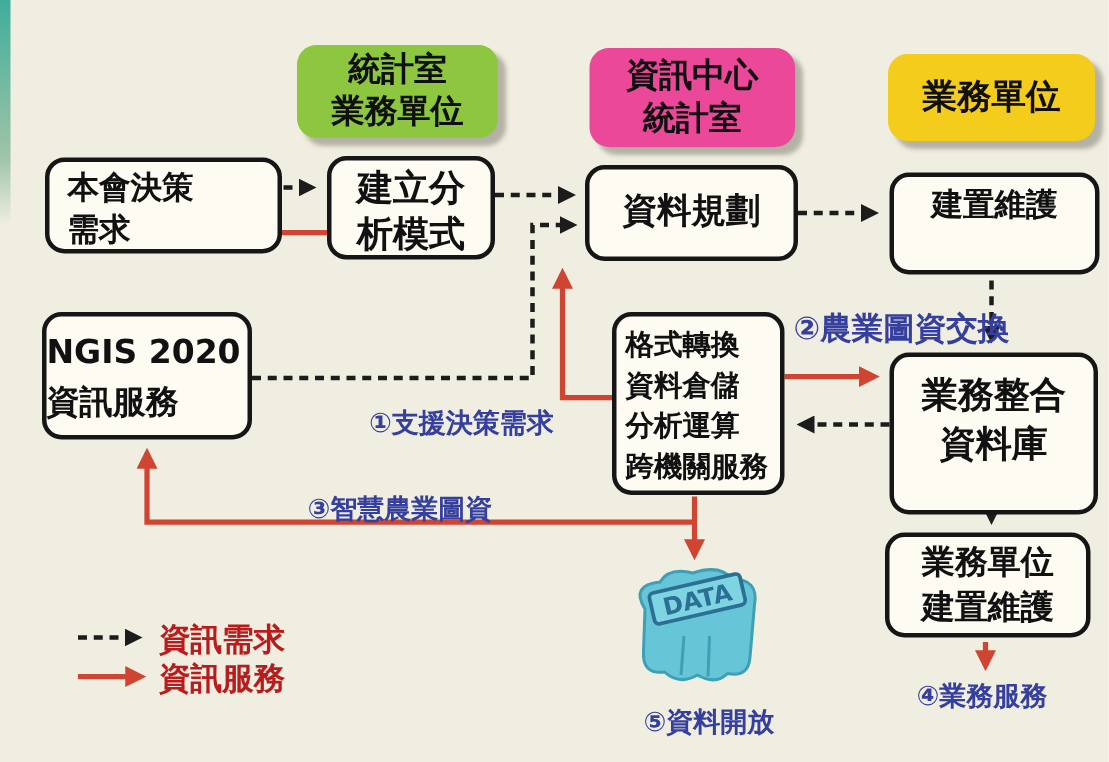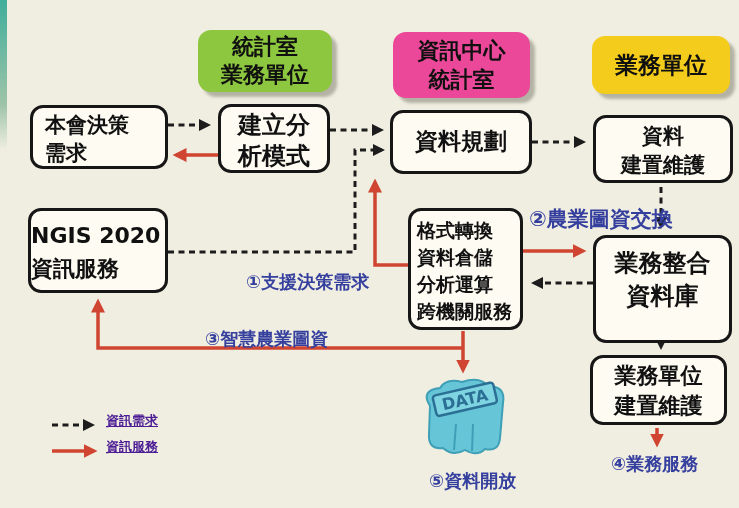--- a/index.html
+++ b/index.html
@@ -9,21 +9,21 @@
     background:linear-gradient(#3fae9b,#9fc4a8 70%,rgba(159,196,168,0));z-index:0;}
   .hdr{position:absolute;border-radius:13px;text-align:center;font-weight:bold;color:#101010;
     box-shadow:5px 5px 3px rgba(130,130,115,.55);z-index:2;box-sizing:border-box;}
   .hdr.green{background:#8dc73f;}
   .hdr.yellow{background:#ec4899;}
   .hdr.gold{background:#f4cc1c;}
   .node{position:absolute;background:#fdfbf2;border:3px solid #161616;border-radius:13px;
     font-weight:bold;color:#111;z-index:2;box-sizing:border-box;}
   .node.center{text-align:center;}
   .flabel{position:absolute;color:#353f9e;font-weight:bold;z-index:3;white-space:nowrap;}
-  .leglabel{position:absolute;color:#4c1d95;font-weight:bold;font-size:13px;z-index:3;white-space:nowrap;text-decoration:underline;}
+  .leglabel{position:absolute;color:#b91c1c;font-weight:bold;font-size:21px;z-index:3;white-space:nowrap;}
   svg.overlay{position:absolute;left:0;top:0;z-index:1;}
   .dashedA{stroke:#1c1c1c;stroke-width:3;stroke-dasharray:6 4.5;fill:none;}
   .redA{stroke:#d04532;stroke-width:3.5;fill:none;}
 </style>
 </head>
 <body>
 
 <div class="canvas">
   <div class="edge-strip"></div>
 
@@ -69,33 +69,32 @@
     <div>業務單位</div>
   </div>
   <div class="hdr yellow" style="left:393px;top:32px;width:137px;height:66px;font-size:22px;line-height:29px;padding-top:4px;">
     <div>資訊中心</div>
     <div>統計室</div>
   </div>
   <div class="hdr gold" style="left:592px;top:36px;width:138px;height:58px;font-size:23px;line-height:58px;">
     <div>業務單位</div>
   </div>
 
-  <div class="node" style="left:30px;top:105px;width:138px;height:64px;font-size:21px;line-height:28px;padding:3px 0 0 12px;">
+  <div class="node" style="left:30px;top:105px;width:158px;height:64px;font-size:21px;line-height:28px;padding:3px 0 0 12px;">
     <div>本會決策</div>
     <div>需求</div>
   </div>
   <div class="node center" style="left:218px;top:104px;width:112px;height:69px;font-size:24px;line-height:31px;padding-top:3px;">
     <div>建立分</div>
     <div>析模式</div>
   </div>
   <div class="node center" style="left:390px;top:110px;width:142px;height:64px;font-size:23px;line-height:56px;">
     <div>資料規劃</div>
   </div>
   <div class="node center" style="left:593px;top:115px;width:140px;height:68px;font-size:21px;line-height:29px;padding-top:4px;">
-    <div>資料</div>
     <div>建置維護</div>
   </div>
   <div class="node" style="left:28px;top:208px;width:140px;height:85px;font-size:22px;line-height:33px;padding:8px 0 0 0;">
     <div>NGIS 2020</div>
     <div>資訊服務</div>
   </div>
   <div class="node" style="left:408px;top:208px;width:115px;height:122px;font-size:19px;line-height:27px;padding:6px 0 0 6px;">
     <div>格式轉換</div>
     <div>資料倉儲</div>
     <div>分析運算</div>

